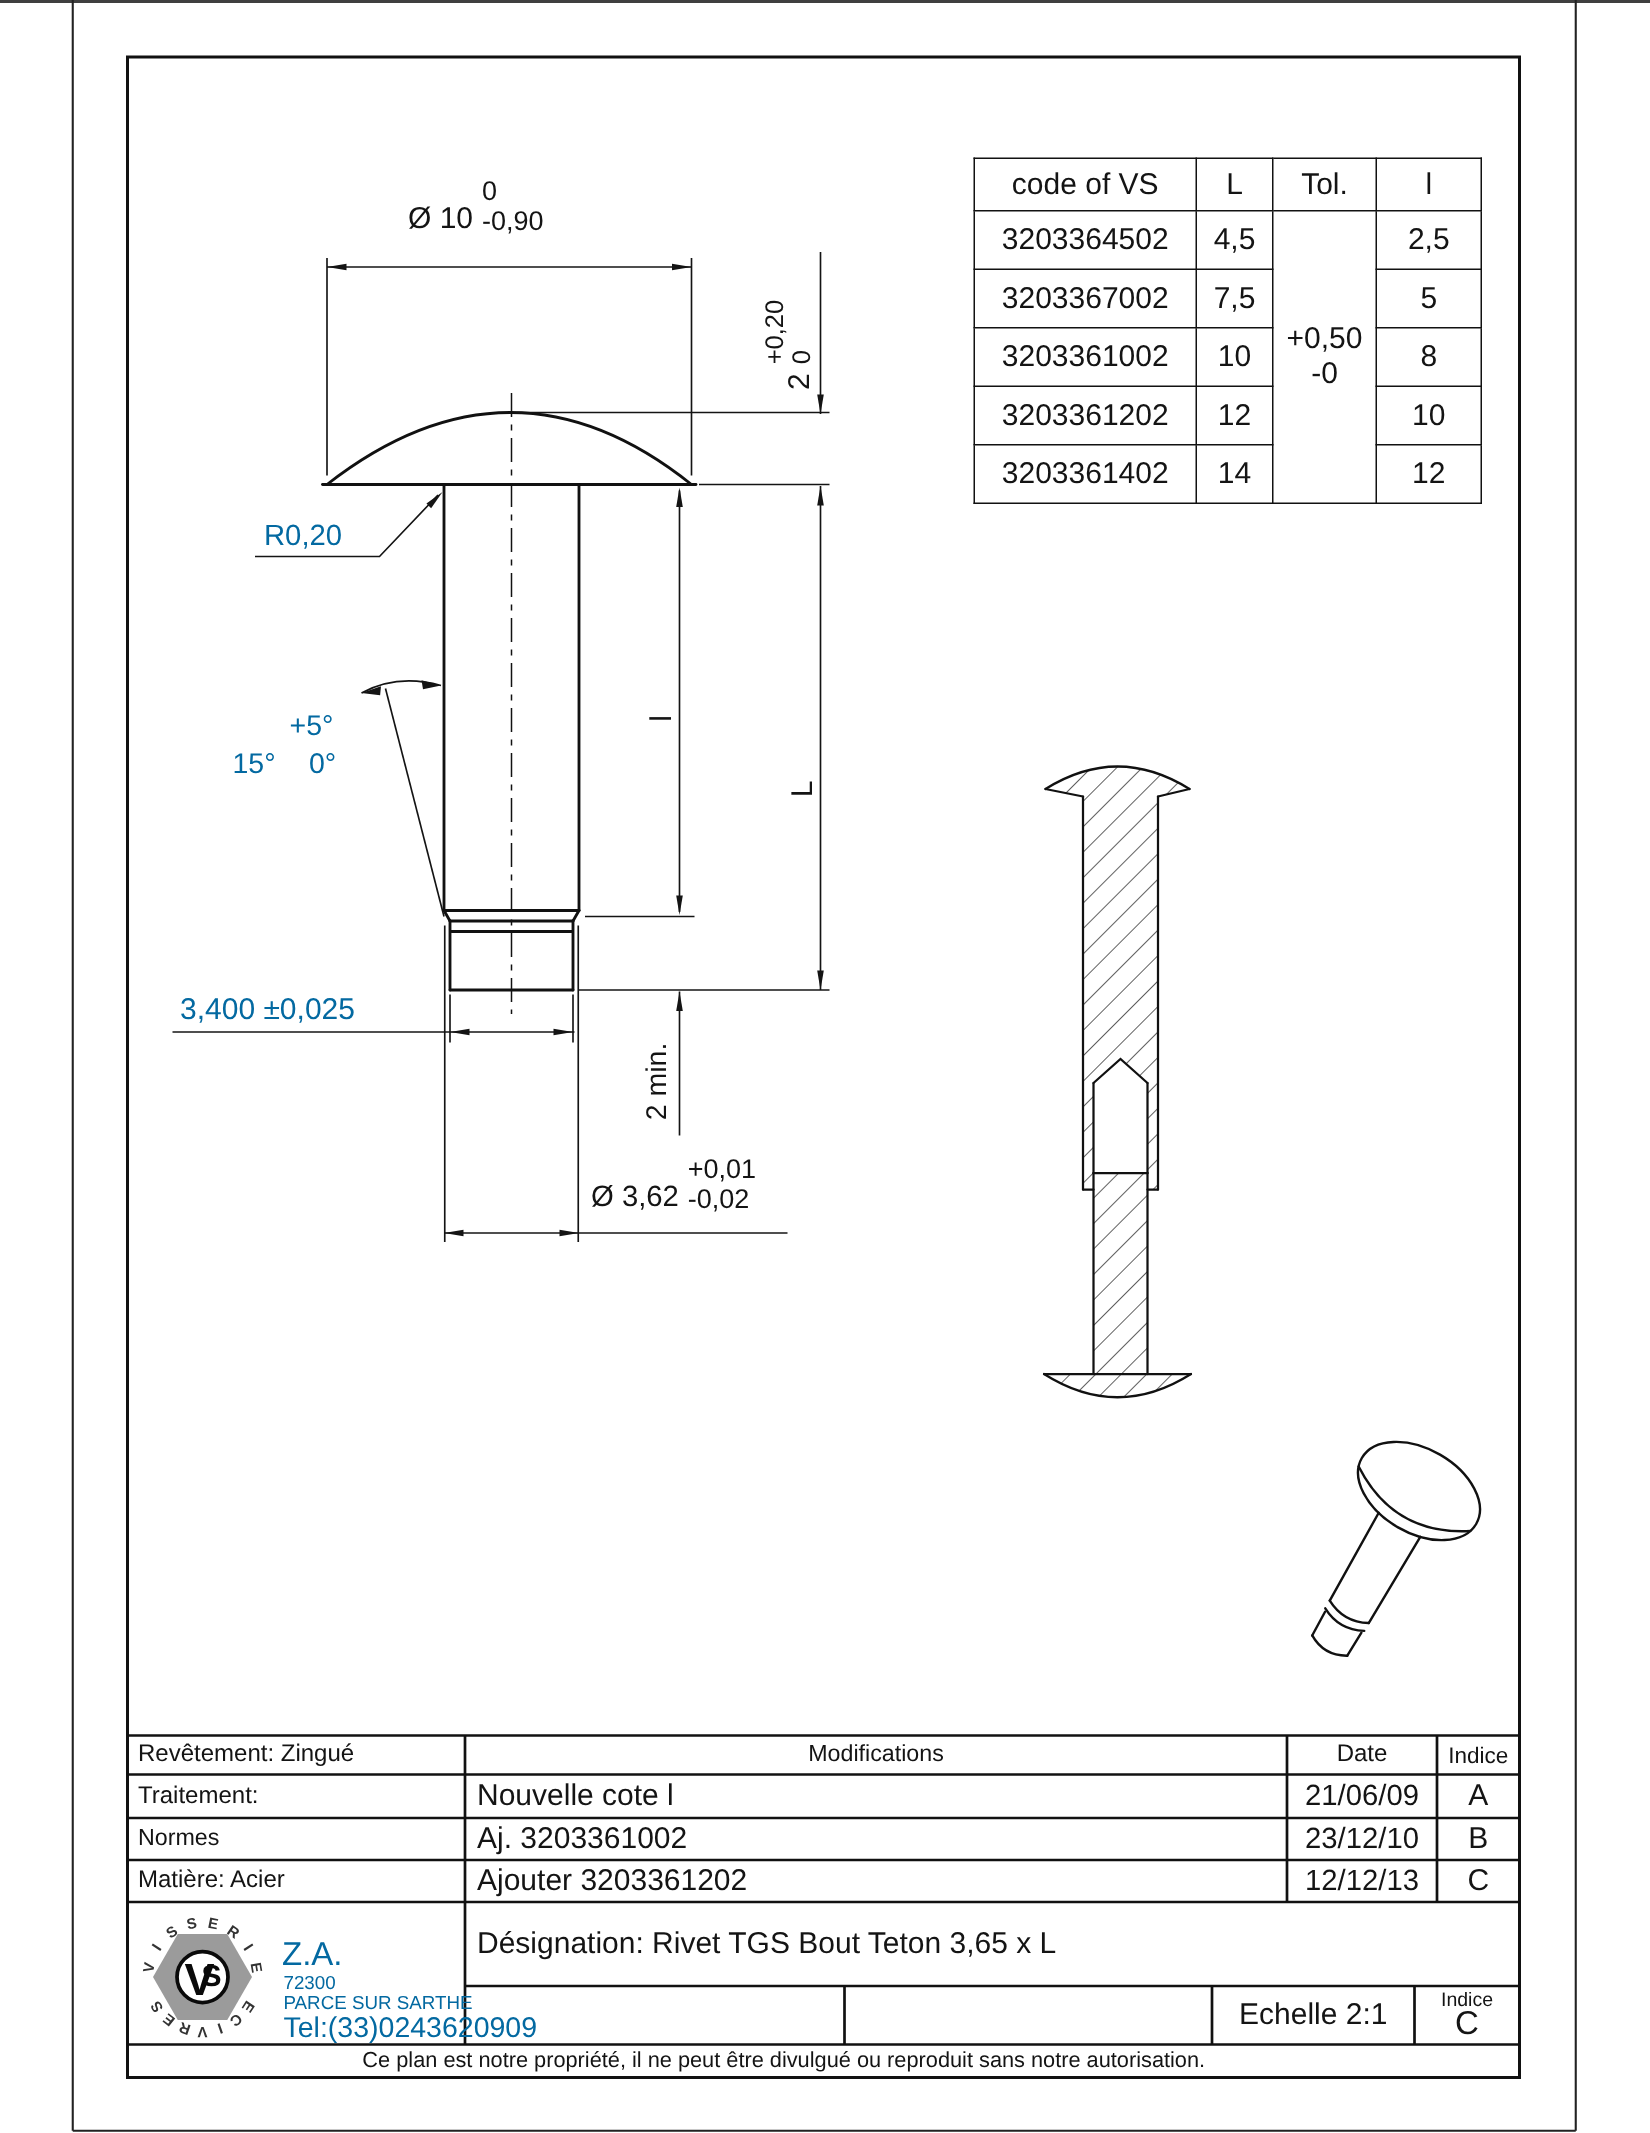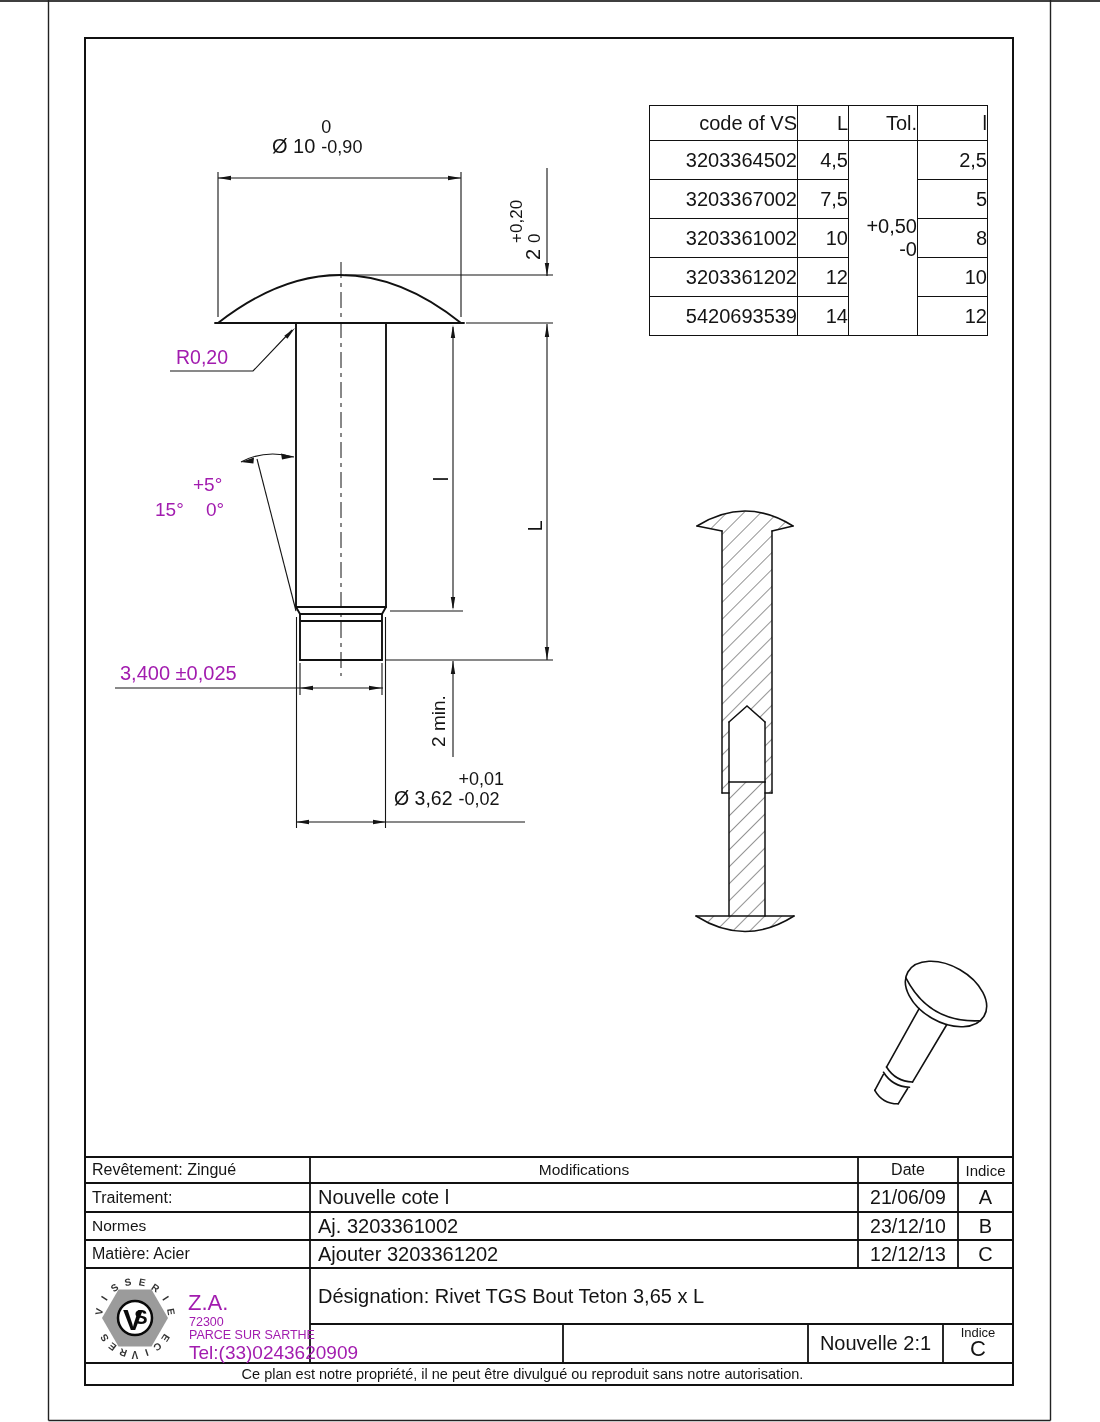--- a/index.html
+++ b/index.html
@@ -2,33 +2,33 @@
 <html><head>
 <meta charset="utf-8">
 <style>
   html,body{margin:0;padding:0;background:#e8e8e8;}
   .stage{
     position:relative;width:1100px;height:1422px;background:#ffffff;
     font-family:"Liberation Sans", sans-serif;color:#141414;overflow:hidden;
   }
   .stage *{box-sizing:border-box;}
   .abs{position:absolute;}
-  .lbl{position:absolute;white-space:nowrap;color:#a21caf;text-align:right;}
+  .lbl{position:absolute;white-space:nowrap;color:#0369a1;text-align:right;}
   .rot{position:absolute;transform-origin:0 0;transform:rotate(-90deg);
        display:flex;align-items:center;justify-content:center;white-space:nowrap;}
   .rot.start{justify-content:flex-start;align-items:flex-end;}
   .dimflex{position:absolute;display:flex;align-items:flex-end;white-space:nowrap;}
   .stack{display:flex;flex-direction:column;line-height:1.1;font-size:18px;padding-left:6px;}
   .stack span{display:block;}
   .big20{font-size:20px;}
   .big195{font-size:19.5px;}
   
   table.spec{position:absolute;left:649px;top:105px;border-collapse:collapse;table-layout:fixed;}
   table.spec td,table.spec th{border:1.6px solid #111;font-weight:normal;
-    font-size:20px;text-align:right;padding:0;}
+    font-size:20px;text-align:center;padding:0;}
   
   .cellText{position:absolute;display:flex;align-items:center;white-space:nowrap;}
   .center{justify-content:center;text-align:center;}
   .note{position:absolute;text-align:right;}
   .note .codes{font-size:17.5px;line-height:20.5px;}
   .note .t{font-size:20px;margin-bottom:2px;}
 </style>
 </head>
 <body>
 
@@ -211,21 +211,21 @@
       <td>3203361002</td>
       <td>10</td>
       <td>8</td>
     </tr>
     <tr style="height:39px">
       <td>3203361202</td>
       <td>12</td>
       <td>10</td>
     </tr>
     <tr style="height:39px">
-      <td>5420693539</td>
+      <td>3203361402</td>
       <td>14</td>
       <td>12</td>
     </tr>
   </tbody>
     </table>
 
 
   <div class="dimflex" style="left:272px;top:118px">
     <span class="big20">Ø 10</span>
     <span class="stack">
@@ -278,21 +278,21 @@
 
   <div class="cellText center" style="left:858px;top:1183px;width:100px;height:29px;font-size:19.5px">21/06/09</div>
   <div class="cellText center" style="left:858px;top:1212px;width:100px;height:28px;font-size:19.5px">23/12/10</div>
   <div class="cellText center" style="left:858px;top:1240px;width:100px;height:28px;font-size:19.5px">12/12/13</div>
 
   <div class="cellText center" style="left:958px;top:1183px;width:55px;height:29px;font-size:20px">A</div>
   <div class="cellText center" style="left:958px;top:1212px;width:55px;height:28px;font-size:20px">B</div>
   <div class="cellText center" style="left:958px;top:1240px;width:55px;height:28px;font-size:20px">C</div>
 
   <div class="cellText" style="left:318px;top:1268px;height:56px;font-size:20px">Désignation:  Rivet TGS Bout Teton 3,65 x L</div>
-  <div class="cellText center" style="left:808px;top:1324px;width:135px;height:39px;font-size:20px">Nouvelle 2:1</div>
+  <div class="cellText center" style="left:808px;top:1324px;width:135px;height:39px;font-size:20px">Echelle 2:1</div>
   <div class="cellText center" style="left:943px;top:1325px;width:70px;height:14px;font-size:13px">Indice</div>
   <div class="cellText center" style="left:943px;top:1337px;width:70px;height:24px;font-size:22px">C</div>
 
   <div class="cellText center" style="left:85px;top:1363px;width:875px;height:22px;font-size:14.5px">Ce plan est notre propriété, il ne peut être divulgué ou reproduit sans notre autorisation.</div>
 
   <div class="lbl" style="left:188px;top:1290px;font-size:22px">Z.A.</div>
   <div class="lbl" style="left:189px;top:1315px;font-size:12.5px">72300</div>
   <div class="lbl" style="left:189px;top:1328px;font-size:12.5px">PARCE SUR SARTHE</div>
   <div class="lbl" style="left:189px;top:1342px;font-size:19px">Tel:(33)0243620909</div>
 

